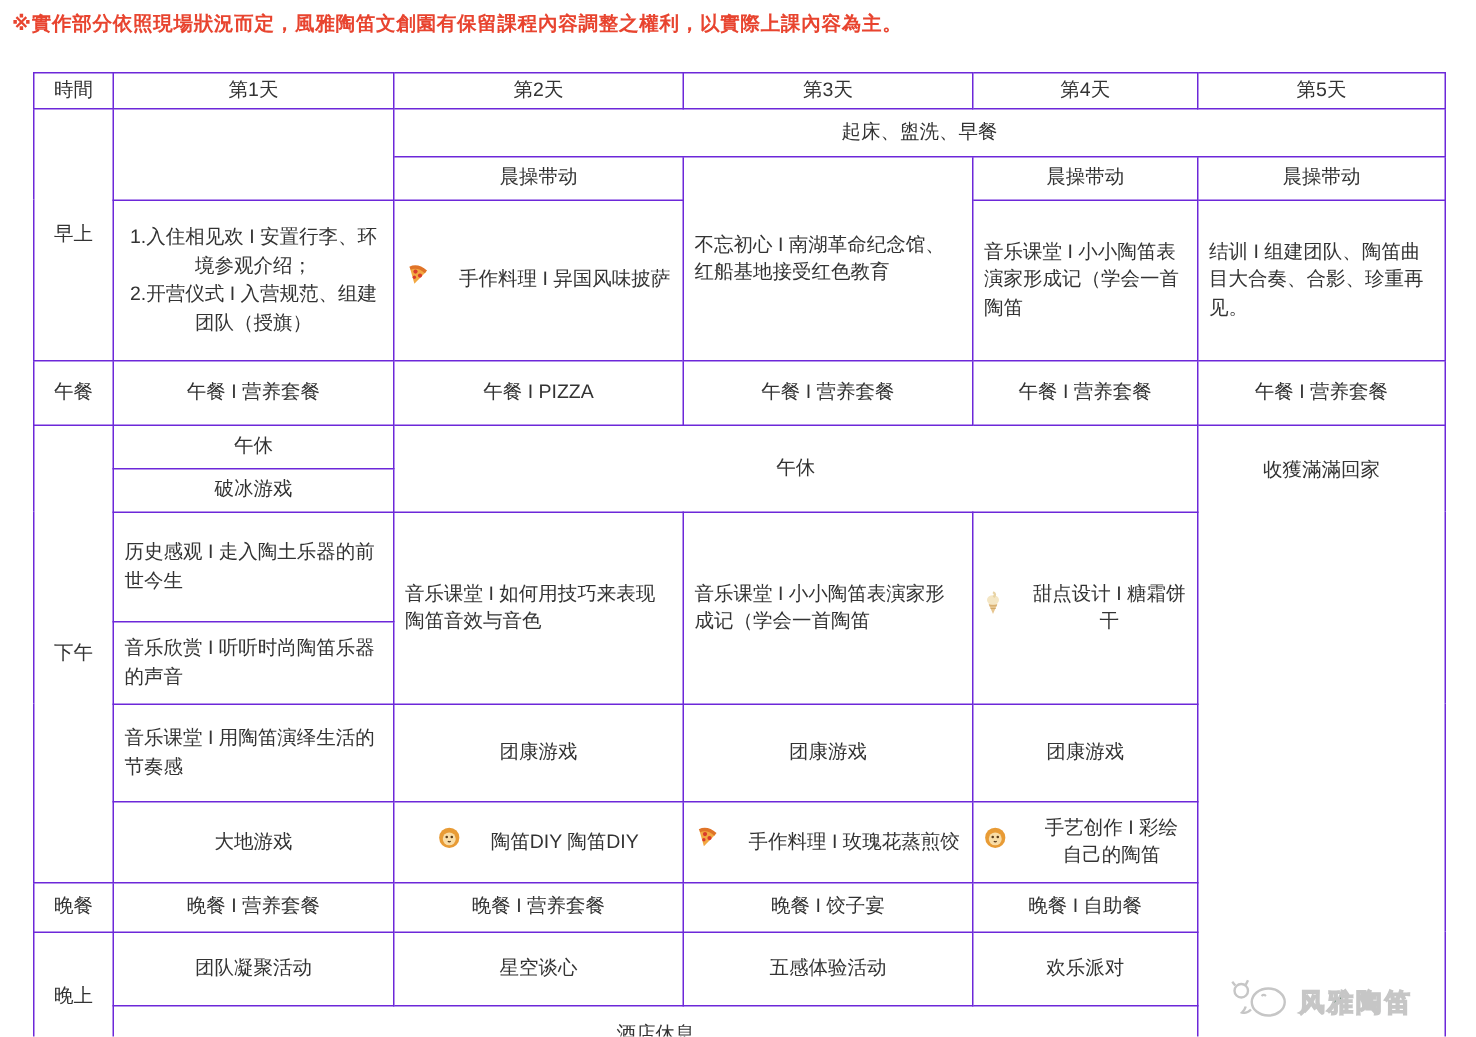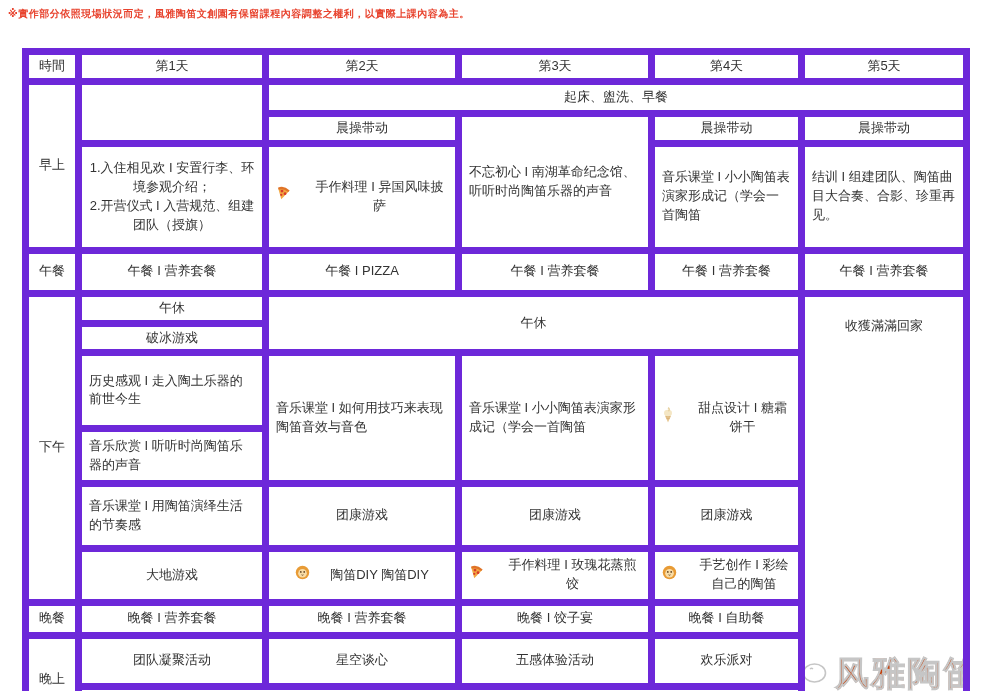--- a/index.html
+++ b/index.html
@@ -3,46 +3,46 @@
 <meta charset="utf-8">
 <style>
   html,body{margin:0;padding:0;}
   body{
     width:984px;height:691px;position:relative;background:#ffffff;
     font-family:"Liberation Sans","DejaVu Sans",sans-serif;color:#333;
     overflow:hidden;
   }
   .note{
     position:absolute;left:8px;top:7px;width:960px;
-    color:#e8442f;font-weight:bold;font-size:10px;letter-spacing:.5px;
+    color:#e8442f;font-weight:bold;font-size:13px;letter-spacing:.5px;
   }
   table.schedule{
     position:absolute;left:22px;top:48px;width:941px;
     border-collapse:collapse;table-layout:fixed;
   }
   td{
-    border:7px solid #6d28d9;text-align:center;vertical-align:middle;
+    border:1px solid #6d28d9;text-align:center;vertical-align:middle;
     font-size:13px;line-height:1.45;color:#333;padding:2px 7px;
     overflow:hidden;
   }
   td.left{text-align:left;}
   td.prelines{white-space:pre-line;text-align:center;}
   td.bold span.txt{font-weight:normal;}
   .cellflex{display:inline-flex;align-items:center;gap:20px;justify-content:center;}
   .icon{flex:0 0 auto;display:inline-block;vertical-align:middle;}
   td.day5big{vertical-align:top;padding:12px;}
   .day5inner{
     display:flex;flex-direction:column;justify-content:space-between;
     align-items:center;height:400px;padding:8px 4px 6px 4px;box-sizing:border-box;
   }
   .watermark{
     display:flex;align-items:center;gap:6px;margin-bottom:4px;
   }
   .watermark .wm-text{
-    font-size:34px;font-weight:bold;color:#c2410c;
+    font-size:17px;font-weight:bold;color:#14532d;
     -webkit-text-stroke:1px #c6c6c6;letter-spacing:2px;white-space:nowrap;
   }
 </style>
 </head>
 <body>
 
 <div class="note">※實作部分依照現場狀況而定，風雅陶笛文創園有保留課程內容調整之權利，以實際上課內容為主。</div>
 
 <table class="schedule">
   <colgroup>
@@ -65,21 +65,21 @@
   </tr>
 
   <tr style="height:32px">
     <td rowspan="3">早上</td>
     <td rowspan="2"></td>
     <td colspan="4">起床、盥洗、早餐</td>
   </tr>
 
   <tr style="height:29px">
     <td>晨操带动</td>
-    <td rowspan="2" class="left">不忘初心 I 南湖革命纪念馆、听听时尚陶笛乐器的声音</td>
+    <td rowspan="2" class="left">不忘初心 I 南湖革命纪念馆、红船基地接受红色教育</td>
     <td>晨操带动</td>
     <td>晨操带动</td>
   </tr>
 
   <tr style="height:107px">
     <td class="prelines">1.入住相见欢 I 安置行李、环境参观介绍；
 2.开营仪式 I 入营规范、组建团队（授旗）</td>
     <td>
       <span class="cellflex">
         <span class="icon"><svg width="15" height="15" viewBox="0 0 16 16">

